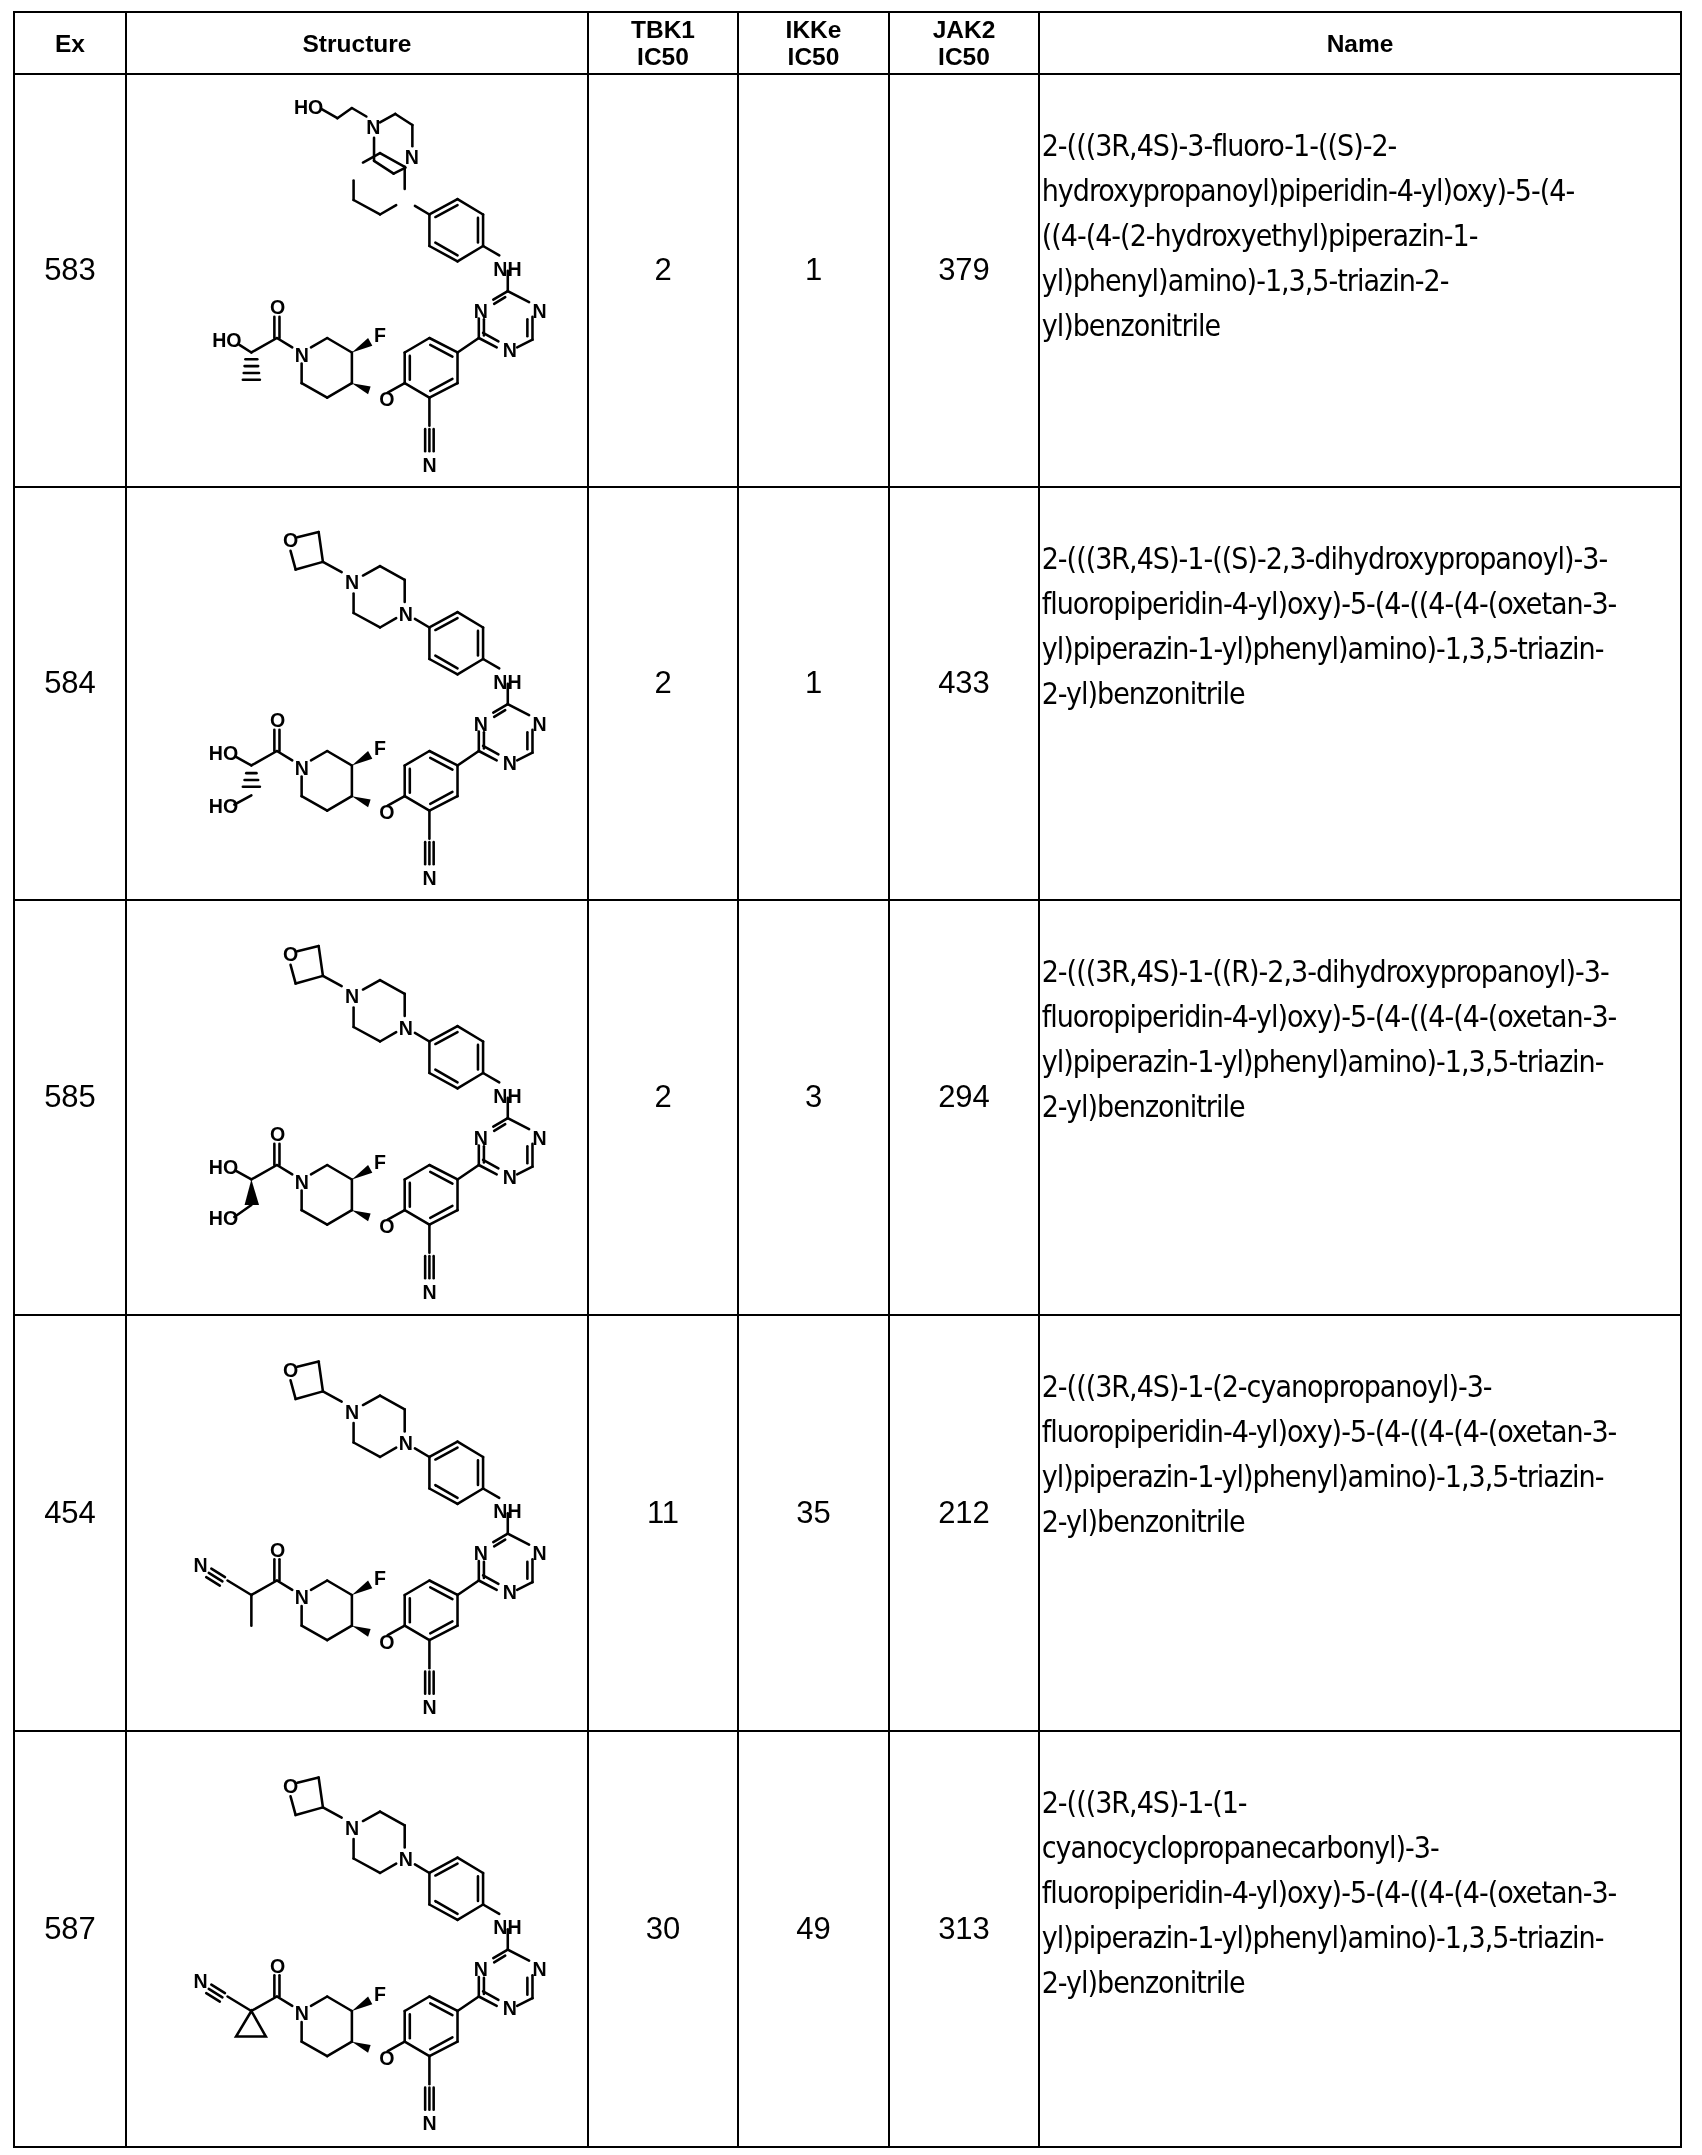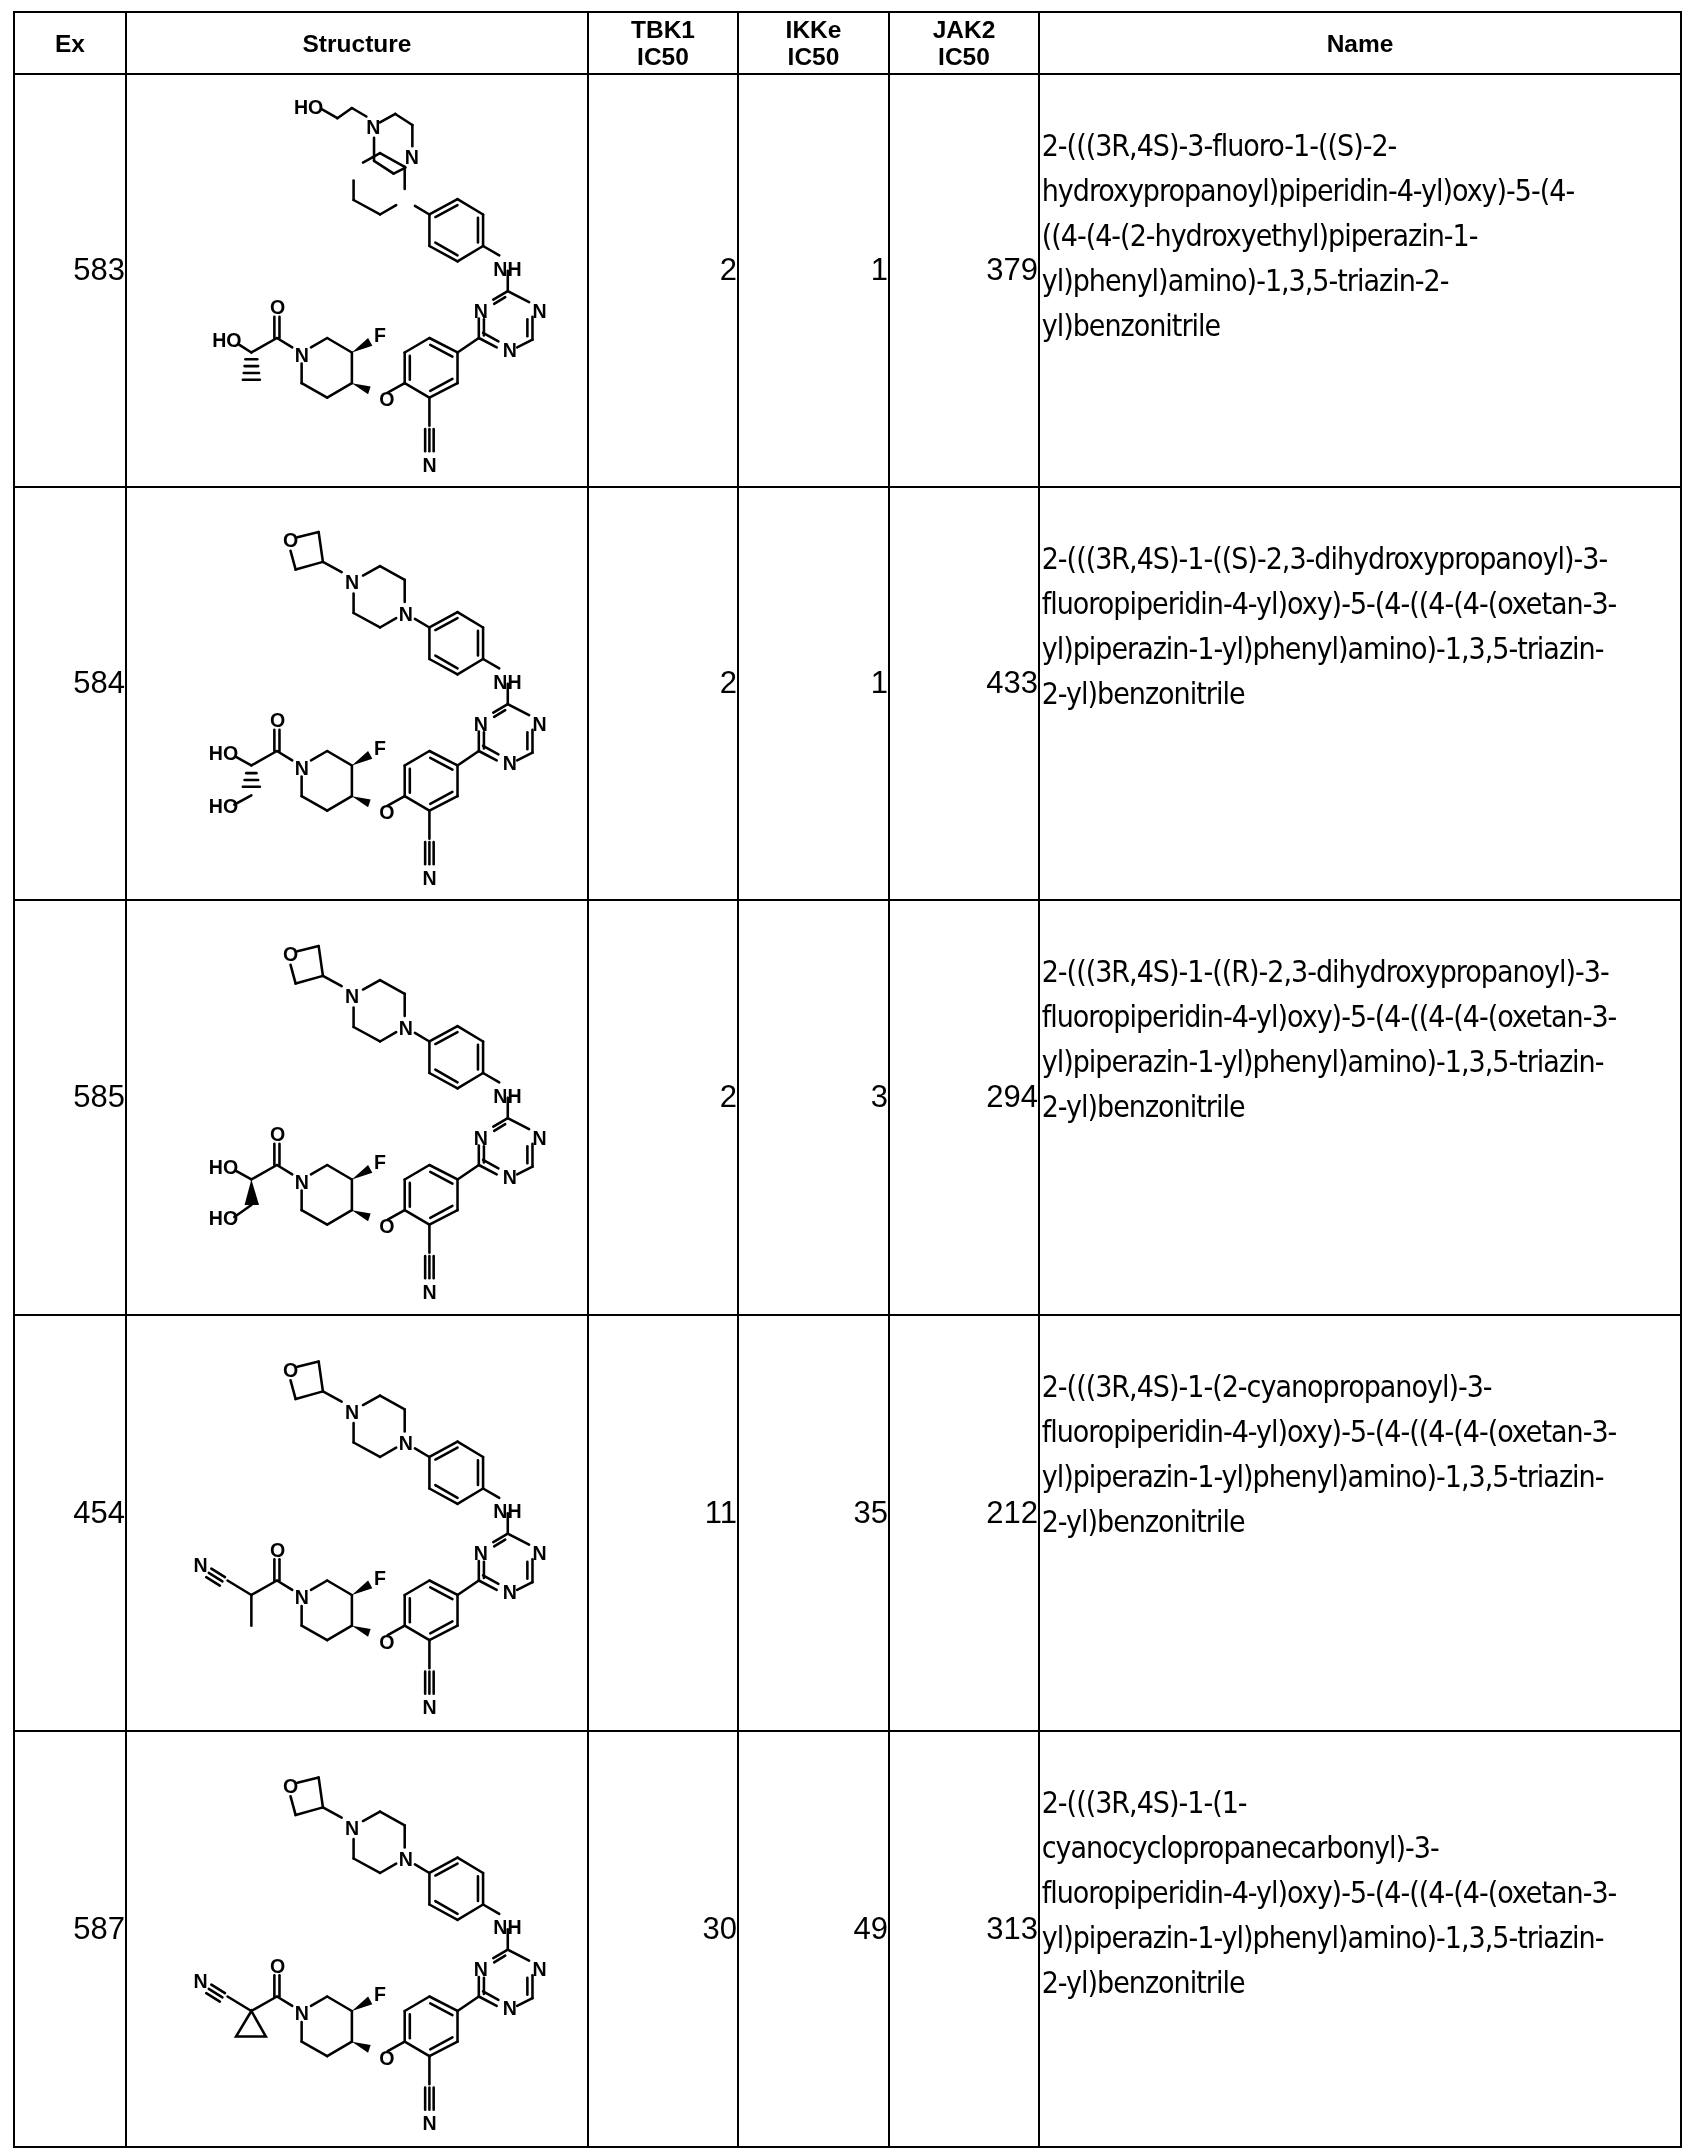--- a/index.html
+++ b/index.html
@@ -13,21 +13,21 @@
     font-family:"Liberation Sans", sans-serif; font-weight:bold; font-size:24.5px;
     text-align:center; line-height:27px; color:#000; height:60px;margin-left:27px;
   }
   .c-ex { width:112px; }
   .c-st { width:460px; }
   .c-tb { width:150px; }
   .c-ik { width:151px; }
   .c-ja { width:150px; }
   .c-nm { width:642px; }
   td.ex, td.num {
-    font-family:"Liberation Sans", sans-serif; font-size:31px; text-align:right; color:#000;
+    font-family:"Liberation Sans", sans-serif; font-size:31px; text-align:center; color:#000;
   }
   td.ex span, td.num span { position:relative; top:-10.5px; }
   td.st { text-align:center;font-weight:bold; }
   td.st svg { display:block; margin:0 auto; }
   td.nm {
     font-family:"DejaVu Sans Condensed","DejaVu Sans", sans-serif;
     font-stretch:condensed;
     font-size:30px; line-height:45px; color:#000;
     padding-left:0; vertical-align:top; padding-top:0;
     letter-spacing:-1px;

